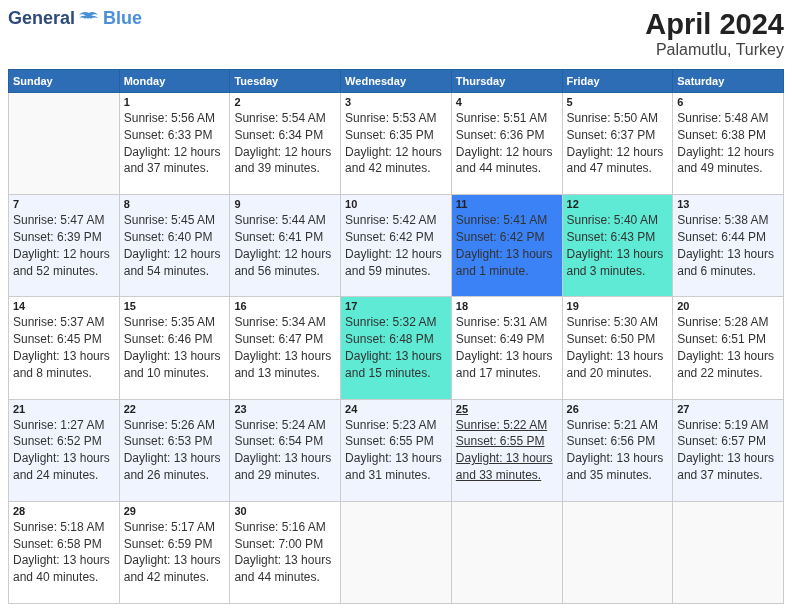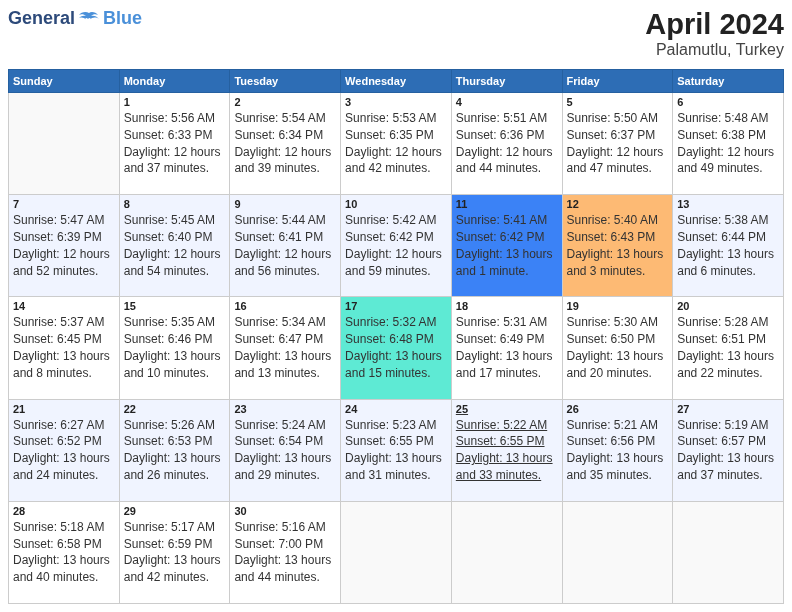--- a/index.html
+++ b/index.html
@@ -204,21 +204,21 @@
         </div>
           </td>
           <td style="background: #3b82f6;">
             <span class="day-num">11</span>
         <div class="day-info">
           <span>Sunrise: 5:41 AM</span><br>
           <span>Sunset: 6:42 PM</span><br>
           <span>Daylight: 13 hours and 1 minute.</span>
         </div>
           </td>
-          <td style="background: #fdba74; margin-top: 36px;">
+          <td style="background: #5eead4; margin-top: 36px;">
             <span class="day-num">12</span>
         <div class="day-info">
           <span>Sunrise: 5:40 AM</span><br>
           <span>Sunset: 6:43 PM</span><br>
           <span>Daylight: 13 hours and 3 minutes.</span>
         </div>
           </td>
           <td style="background: rgb(240, 244, 255);">
             <span class="day-num">13</span>
         <div class="day-info">
@@ -283,21 +283,21 @@
           <span>Sunrise: 5:28 AM</span><br>
           <span>Sunset: 6:51 PM</span><br>
           <span>Daylight: 13 hours and 22 minutes.</span>
         </div>
           </td>
         </tr>
         <tr>
           <td style="background: rgb(240, 244, 255);">
             <span class="day-num">21</span>
         <div class="day-info">
-          <span>Sunrise: 6:27 AM</span><br>
+          <span>Sunrise: 1:27 AM</span><br>
           <span>Sunset: 6:52 PM</span><br>
           <span>Daylight: 13 hours and 24 minutes.</span>
         </div>
           </td>
           <td style="background: rgb(240, 244, 255);">
             <span class="day-num">22</span>
         <div class="day-info">
           <span>Sunrise: 5:26 AM</span><br>
           <span>Sunset: 6:53 PM</span><br>
           <span>Daylight: 13 hours and 26 minutes.</span>

